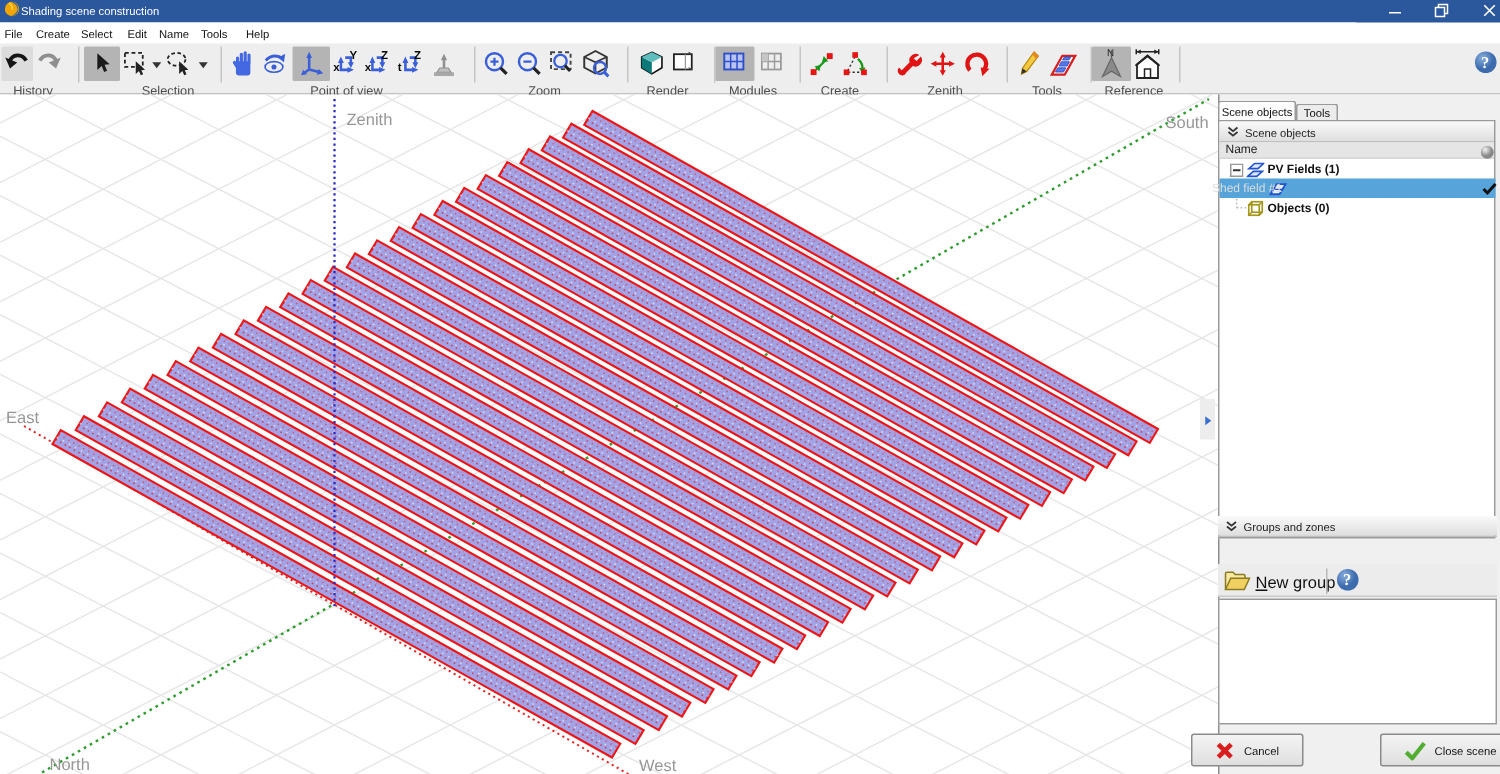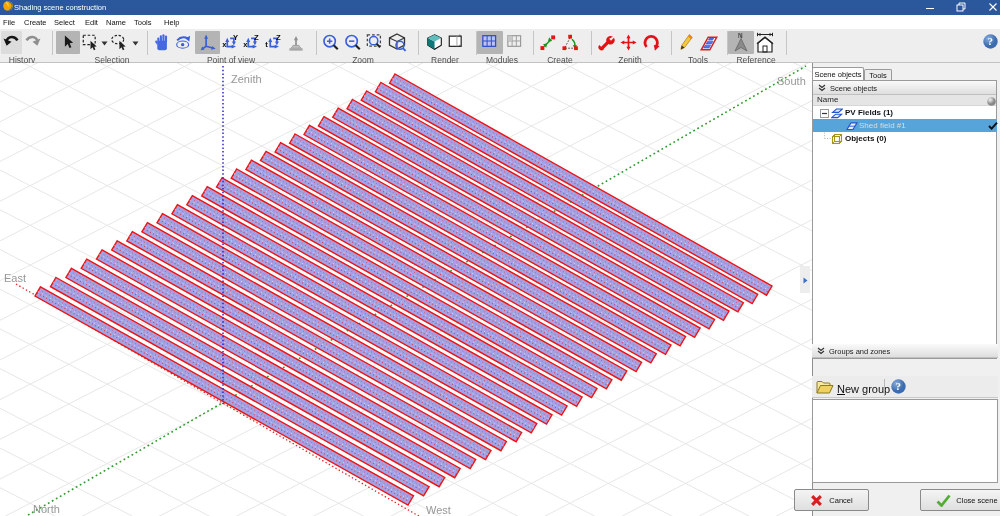--- a/index.html
+++ b/index.html
@@ -500,21 +500,21 @@
 <svg class="ic" style="left:831px;top:107px" width="12" height="12" viewBox="0 0 12 12">
     <path d="M0.8 10.6 L6.8 10.6 L10.6 7.2 L4.6 7.2 Z" fill="#dde7ff" stroke="#2255cc" stroke-width="1.1"></path>
     <path d="M1.6 5.4 L7.6 5.4 L11.4 2 L5.4 2 Z" fill="#dde7ff" stroke="#2255cc" stroke-width="1.1"></path>
   </svg>
 <div class="treetxt" style="left:845px;top:108px"><b>PV Fields (1)</b></div>
 <div style="position:absolute;left:812.5px;top:119px;width:184.5px;height:13px;background:#57a4da"></div>
 <svg class="ic" style="left:846px;top:121px" width="12" height="10" viewBox="0 0 12 10">
     <path d="M1 8.5 L7 8.5 L11 1.8 L5 1.8 Z" fill="#e8efff" stroke="#2255cc" stroke-width="1.2"></path>
     <path d="M3 5.2 L9 5.2" stroke="#2255cc" stroke-width="0.9"></path>
   </svg>
-<div class="treetxt" style="left:859px;top:121px;color:#dcdcdc">Shed field #1</div>
+<div class="treetxt" style="left:808px;top:121px;color:#dcdcdc">Shed field #1</div>
 <svg class="ic" style="left:988px;top:121px" width="10" height="9" viewBox="0 0 10 9">
     <path d="M1 5 L3.6 7.6 L9 1.6" stroke="#111" stroke-width="2" fill="none"></path>
   </svg>
 <svg class="ic" style="left:831px;top:133px" width="12" height="12" viewBox="0 0 12 12">
     <rect x="1.5" y="3.5" width="7" height="7" fill="none" stroke="#a59518" stroke-width="1.1"></rect>
     <rect x="3.5" y="1.5" width="7" height="7" fill="none" stroke="#a59518" stroke-width="1.1"></rect>
     <path d="M1.5 3.5 L3.5 1.5 M8.5 3.5 L10.5 1.5 M1.5 10.5 L3.5 8.5 M8.5 10.5 L10.5 8.5" stroke="#a59518" stroke-width="1"></path>
   </svg>
 <div class="treetxt" style="left:845px;top:134px"><b>Objects (0)</b></div>
 

